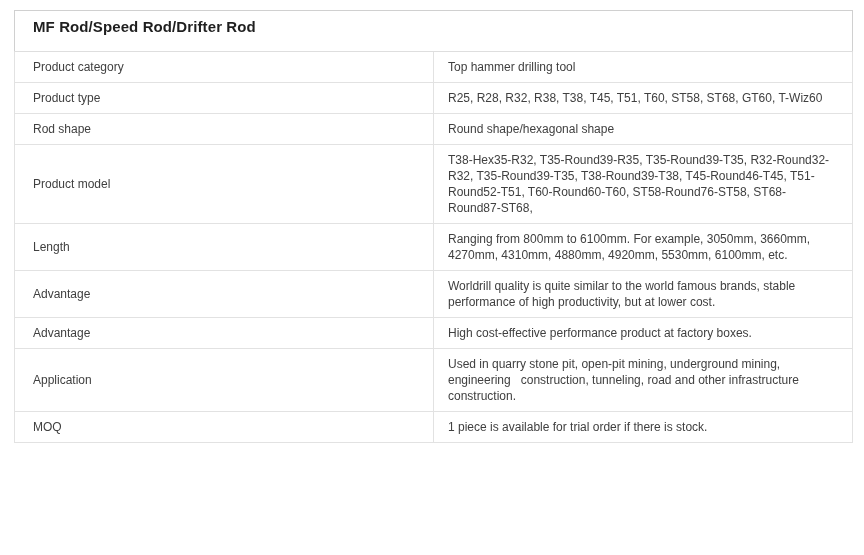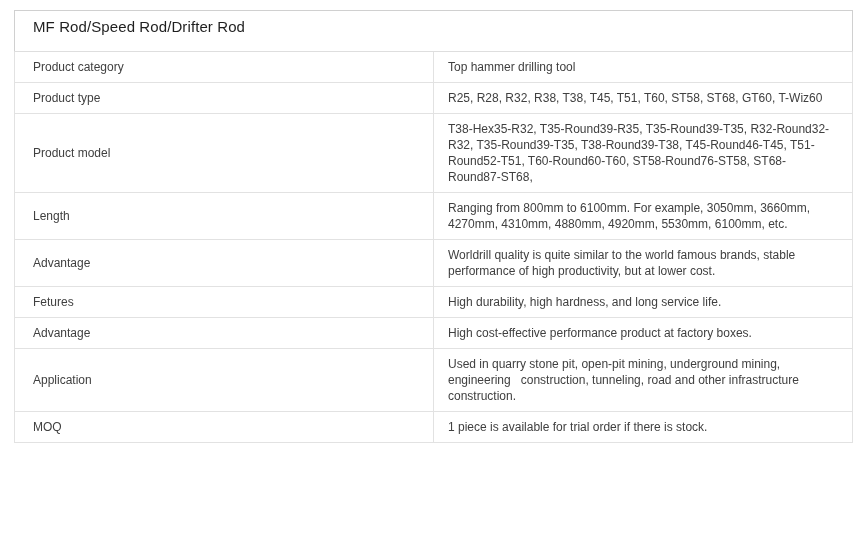--- a/index.html
+++ b/index.html
@@ -22,21 +22,21 @@
     left: 14px;
     top: 10px;
     width: 839px;
     border-collapse: collapse;
     border: 1px solid #d0d0d0;
     table-layout: fixed;
   }
   table.spec-table th.title-cell {
     text-align: left;
     font-size: 15px;
-    font-weight: normal;
+    font-weight: bold;
     color: #1f1f1f;
     padding: 7px 16px 15px 18px;
     line-height: 18px;
     border-bottom: 1px solid #dedede;
     letter-spacing: 0.1px;
   }
   table.spec-table td {
     font-size: 12px;
     color: #404040;
     line-height: 16px;
@@ -65,34 +65,34 @@
     <tbody>
       <tr>
         <td class="label-cell">Product category</td>
         <td class="value-cell">Top hammer drilling tool</td>
       </tr>
       <tr>
         <td class="label-cell">Product type</td>
         <td class="value-cell">R25, R28, R32, R38, T38, T45, T51, T60, ST58, ST68, GT60, T-Wiz60</td>
       </tr>
       <tr>
+        <td class="label-cell">Rod shape</td>
+        <td class="value-cell">Round shape/hexagonal shape</td>
+      </tr>
+      <tr>
         <td class="label-cell">Product model</td>
         <td class="value-cell">T38-Hex35-R32, T35-Round39-R35, T35-Round39-T35, R32-Round32-R32, T35-Round39-T35, T38-Round39-T38, T45-Round46-T45, T51-Round52-T51, T60-Round60-T60, ST58-Round76-ST58, ST68-Round87-ST68,</td>
       </tr>
       <tr>
         <td class="label-cell">Length</td>
         <td class="value-cell">Ranging from 800mm to 6100mm. For example, 3050mm, 3660mm, 4270mm, 4310mm, 4880mm, 4920mm, 5530mm, 6100mm, etc.</td>
       </tr>
       <tr>
         <td class="label-cell">Advantage</td>
         <td class="value-cell">Worldrill quality is quite similar to the world famous brands, stable performance of high productivity, but at lower cost.</td>
-      </tr>
-      <tr>
-        <td class="label-cell">Fetures</td>
-        <td class="value-cell">High durability, high hardness, and long service life.</td>
       </tr>
       <tr>
         <td class="label-cell">Advantage</td>
         <td class="value-cell">High cost-effective performance product at factory boxes.</td>
       </tr>
       <tr>
         <td class="label-cell">Application</td>
         <td class="value-cell">Used in quarry stone pit, open-pit mining, underground mining, engineering   construction, tunneling, road and other infrastructure construction.</td>
       </tr>
       <tr>

